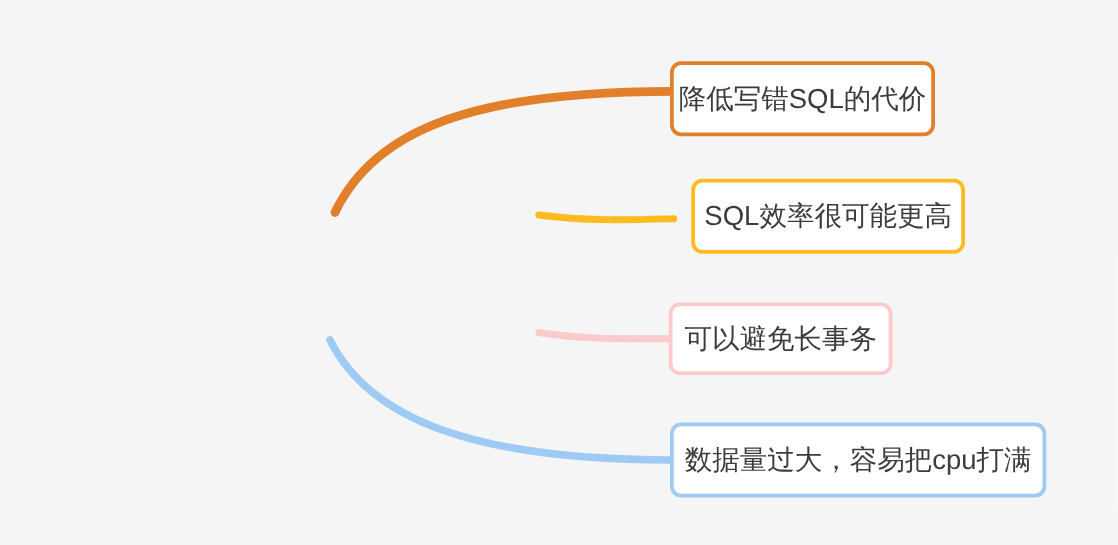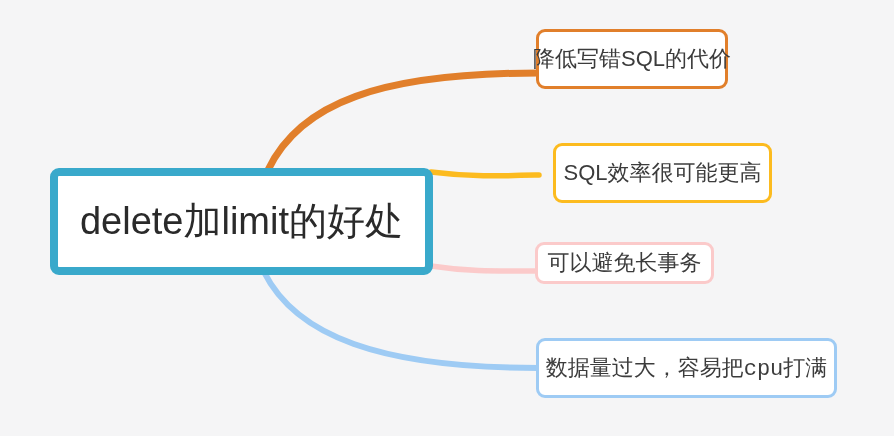--- a/index.html
+++ b/index.html
@@ -45,50 +45,47 @@
     border-radius: 9px;
     font-size: 38px;
     color: #2a2a2a;
   }
   .branch {
     border-width: 3px;
     border-radius: 9px;
     font-size: 22px;
     color: #3c3c3c;
   }
-  .b1 { left: 536px; top: 29px;  width: 192px; height: 60px; }
+  .b1 { left: 536px; top: 49px;  width: 212px; height: 60px; }
   .b2 { left: 536px; top: 143px; width: 219px; height: 60px; margin-left: 17px; }
-  .b3 { left: 535px; top: 242px; width: 179px; height: 42px; }
+  .b3 { left: 535px; top: 242px; width: 179px; height: 58px; }
   .b4 { left: 536px; top: 338px; width: 301px; height: 60px; }
 </style>
 </head>
 <body>
 
 <div class="canvas" style="background: rgb(245, 245, 246);">
 
   <svg class="connectors" viewBox="0 0 894 436" xmlns="http://www.w3.org/2000/svg">
     <path stroke-width="7" d="M268,170 C300,103 380,73 539,73" stroke="#e17f2b"></path>
     <path stroke-width="5.5" d="M431,172 C470,177 500,176 539,175" stroke="#fcbb1f"></path>
     <path stroke-width="5.5" d="M431,266 C470,272 500,271 538,271" stroke="#fbcaca"></path>
     <path stroke-width="6" d="M264,272 C296,336 380,368 539,368" stroke="#9ecbf4"></path>
   </svg>
 
-  <div class="node root" style="border-color: rgb(57, 169, 203);">
-    <span>delete加limit的好处</span>
-  </div>
 
   <div class="node branch b1" style="border-color: rgb(225, 127, 43);">
     <span>降低写错SQL的代价</span>
   </div>
 
   <div class="node branch b2" style="border-color: rgb(252, 187, 31);">
     <span>SQL效率很可能更高</span>
   </div>
 
   <div class="node branch b3" style="border-color: rgb(251, 202, 202);">
     <span>可以避免长事务</span>
   </div>
 
-  <div class="node branch b4" style="border-color: rgb(158, 203, 244); font-family: Liberation Mono, monospace;">
+  <div class="node branch b4" style="border-color: rgb(158, 203, 244);">
     <span>数据量过大，容易把cpu打满</span>
   </div>
 
 </div>
 
 </body></html>

